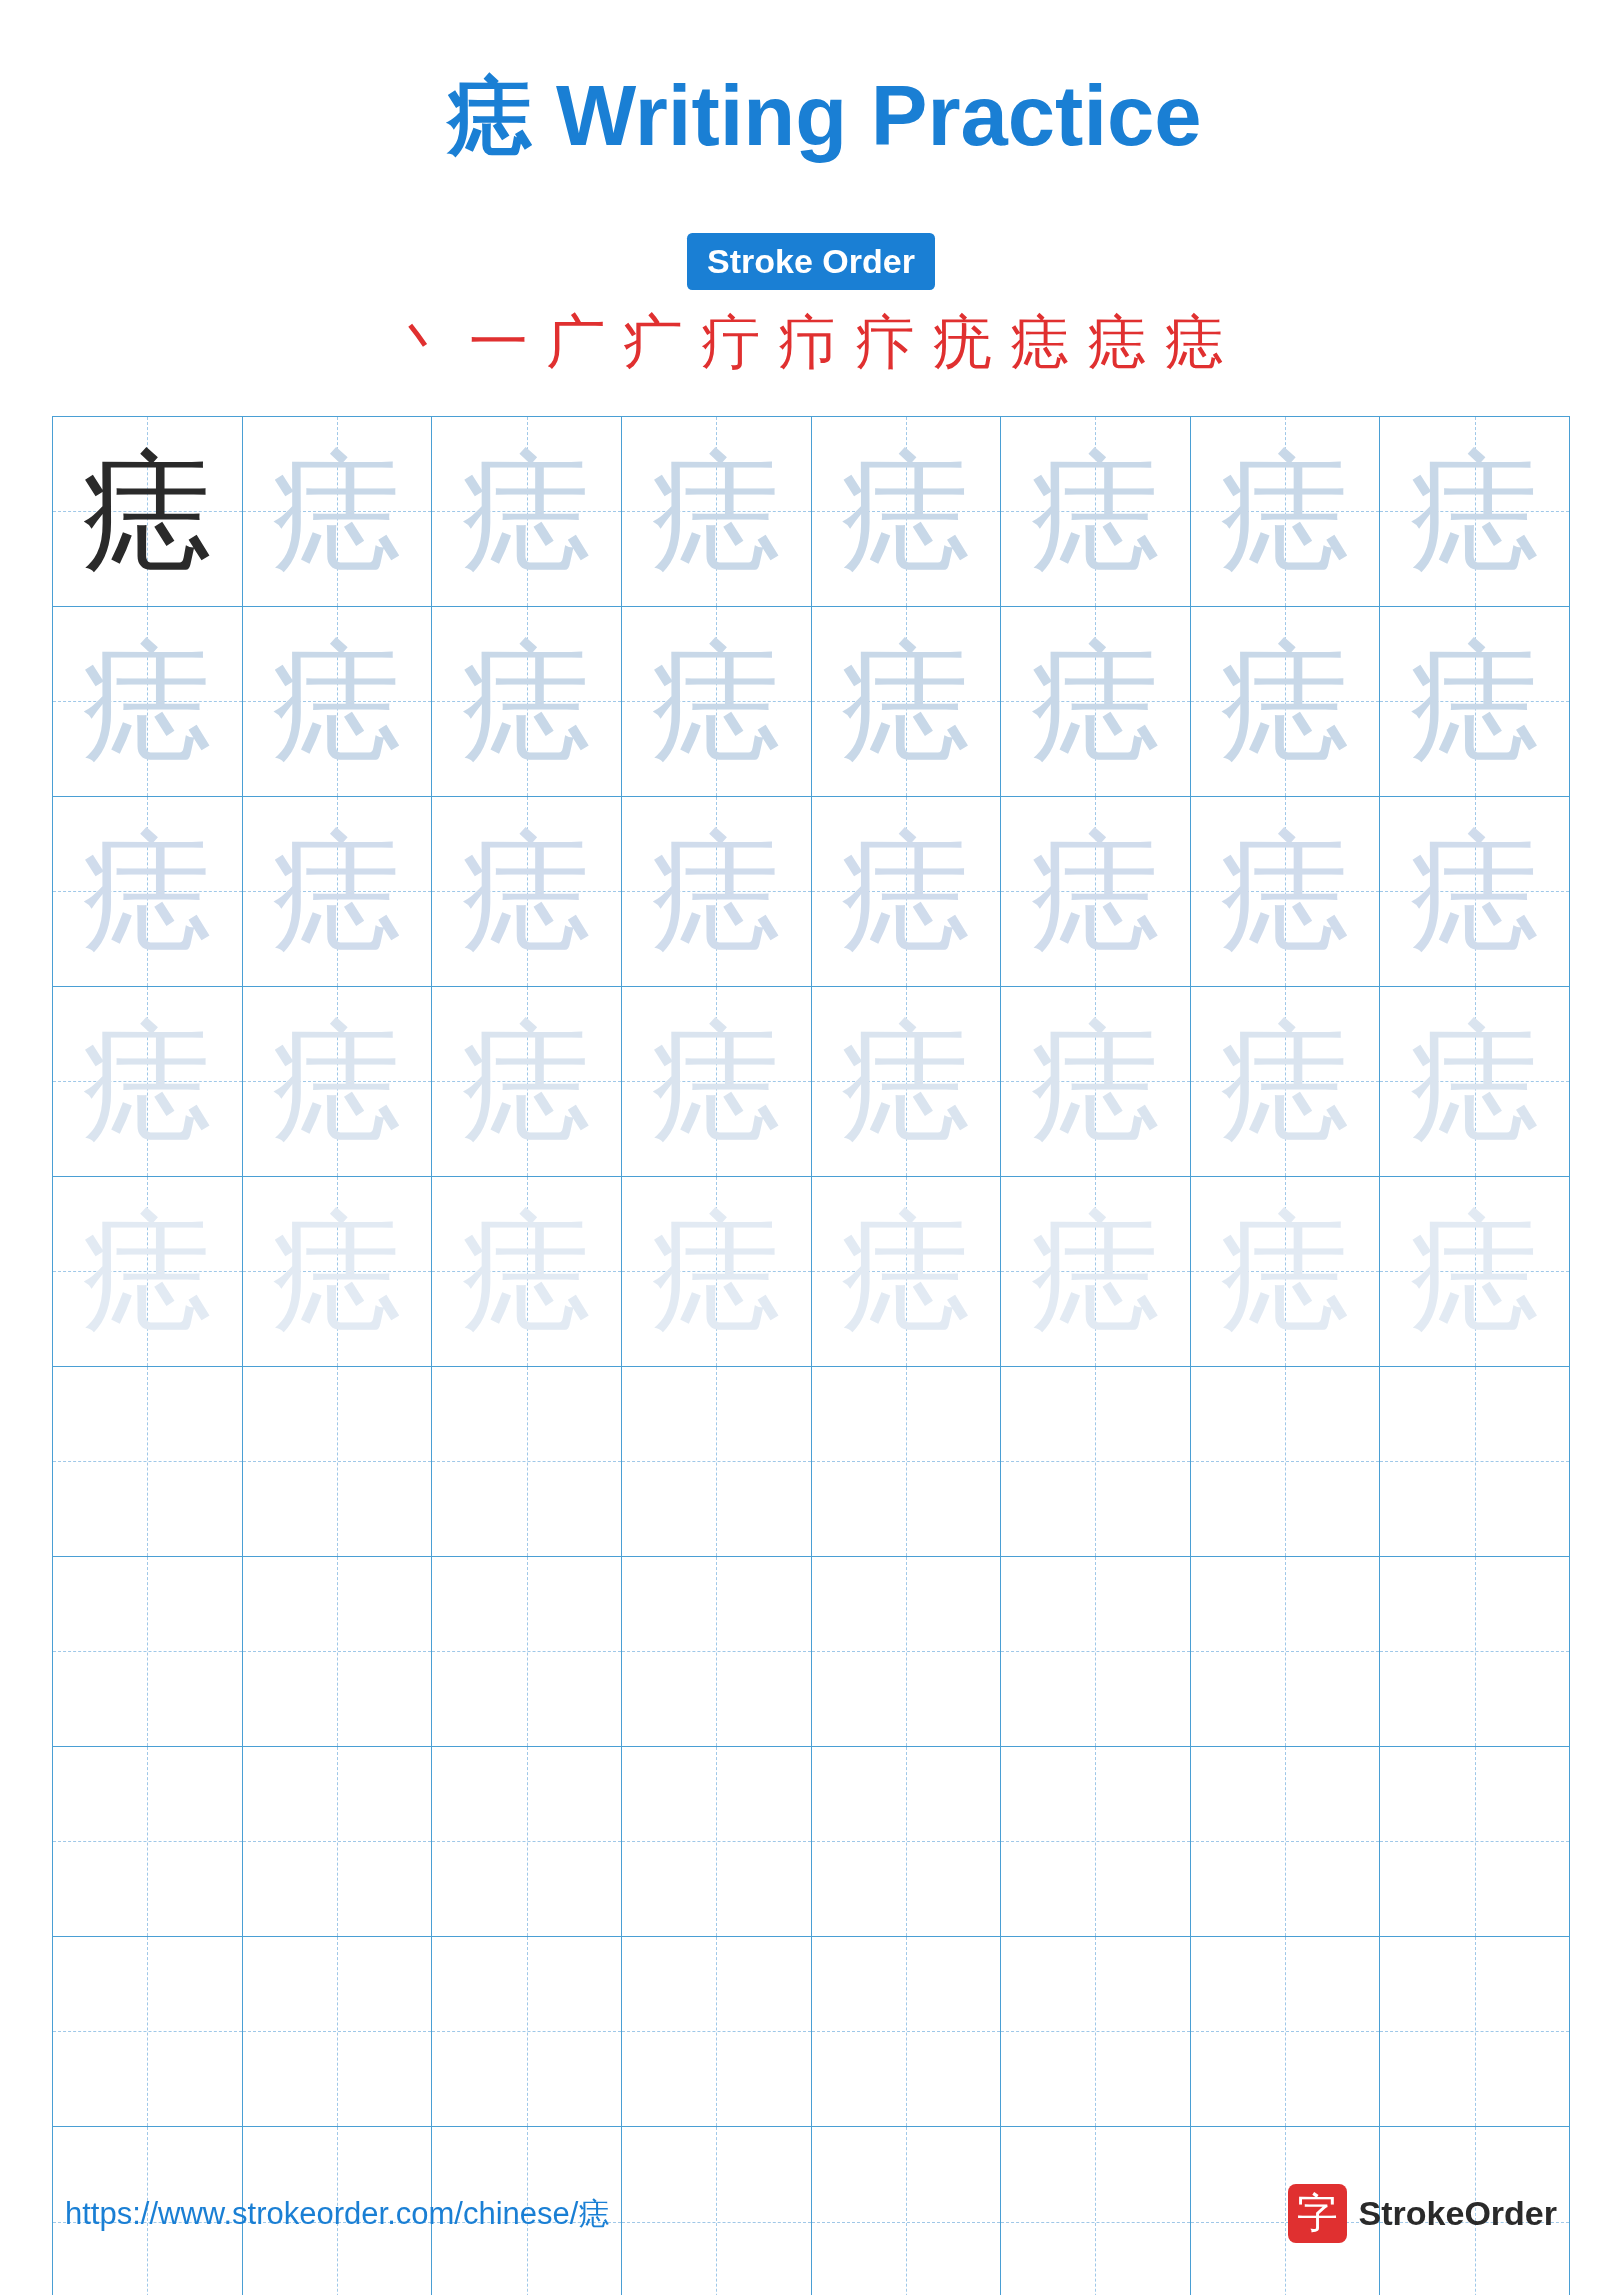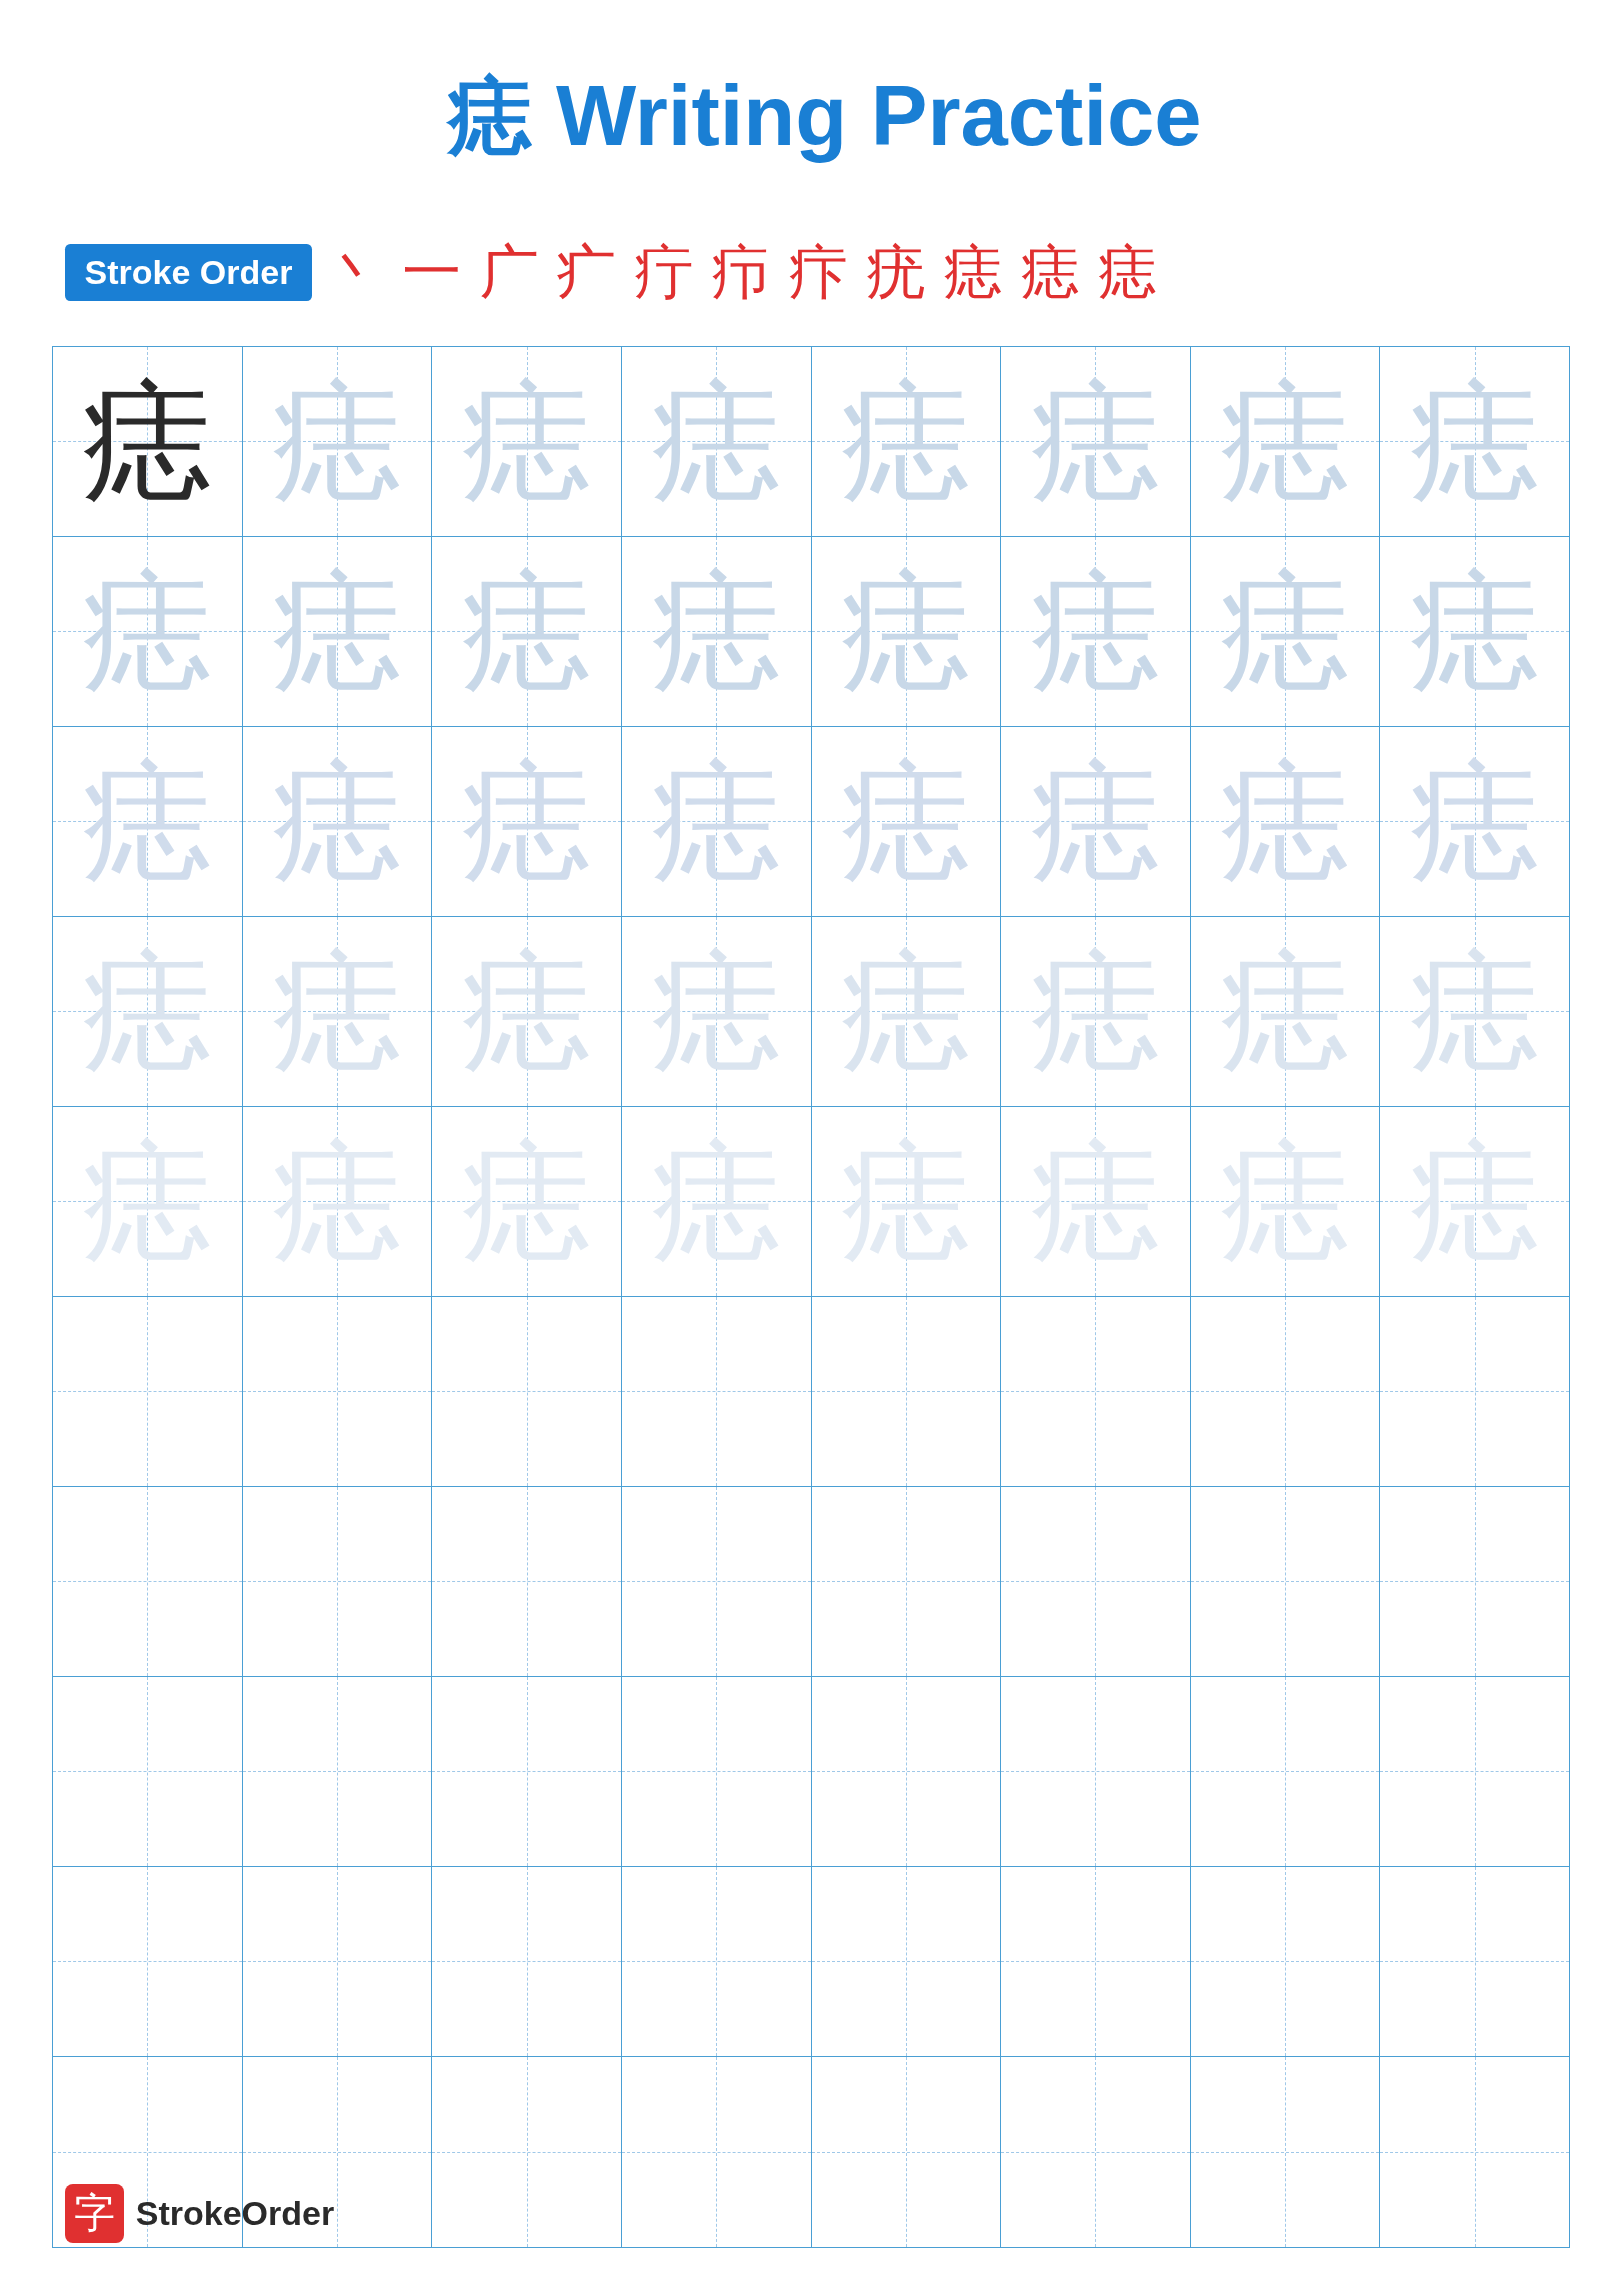--- a/index.html
+++ b/index.html
@@ -27,20 +27,21 @@
     .header-title .chinese-char {
       color: #1a7fd4;
     }
 
     
     .stroke-order-row {
       display: flex;
       align-items: center;
       padding: 19.6px 65px 33px 65px;
       gap: 13px;
+      flex-direction: column;
     }
     .stroke-order-badge {
       background: #1a7fd4;
       color: white;
       font-size: 34px;
       font-weight: bold;
       padding: 9.2px 19.6px;
       border-radius: 5.2px;
       white-space: nowrap;
       flex-shrink: 0;
@@ -380,18 +381,19 @@
     <div class="grid-cell"></div>
     <div class="grid-cell"></div>
     <div class="grid-cell"></div>
     <div class="grid-cell"></div>
     <div class="grid-cell"></div>
   </div>
 
 </div>
 
 <div class="footer">
+  <span class="footer-url">https://www.strokeorder.com/chinese/痣</span>
   <div class="footer-logo">
     <div class="footer-logo-icon">字</div>
     <span class="footer-logo-text">StrokeOrder</span>
   </div>
 </div>
 
 
 </body></html>

